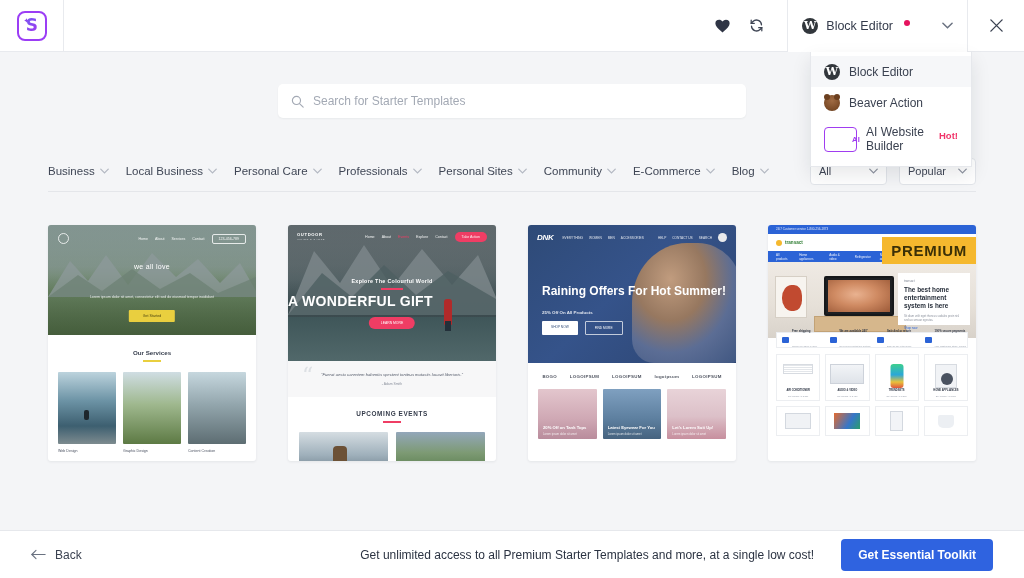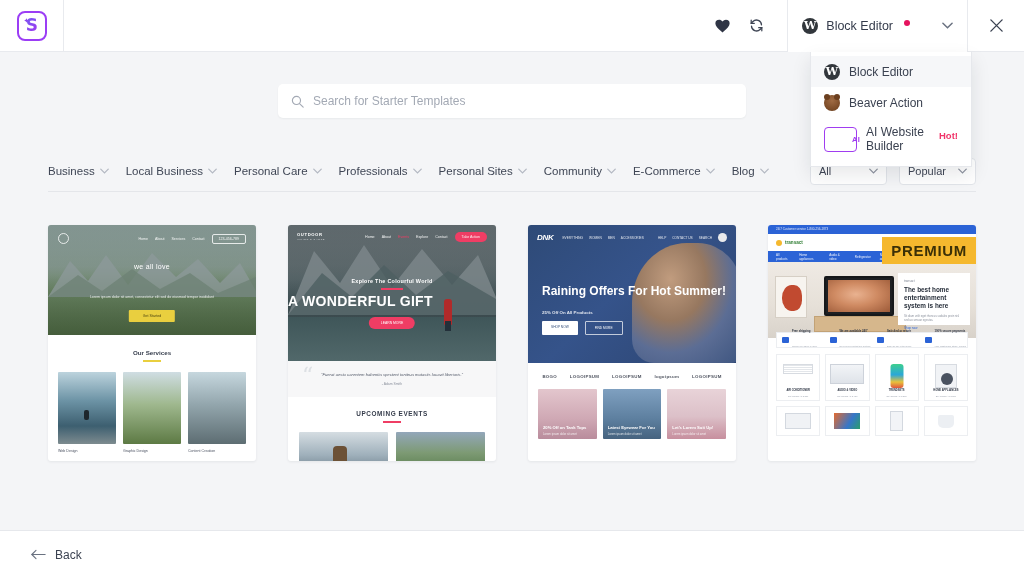--- a/index.html
+++ b/index.html
@@ -700,15 +700,19 @@
   <div class="footer">
     <div class="back-link">
       <span>
         <svg width="15" height="11" viewBox="0 0 18 12" fill="none" stroke="#6a7281" stroke-width="1.3" stroke-linecap="round" stroke-linejoin="round">
             <path d="M17 6H1"></path>
             <path d="M6 1L1 6l5 5"></path>
           </svg>
       </span>
       <span>Back</span>
     </div>
+    <div class="footer-mid">
+      <span class="promo-text">Get unlimited access to all Premium Starter Templates and more, at a single low cost!</span>
+      <button class="toolkit-btn">Get Essential Toolkit</button>
+    </div>
   </div>
 
 </div>
 
 </body></html>

